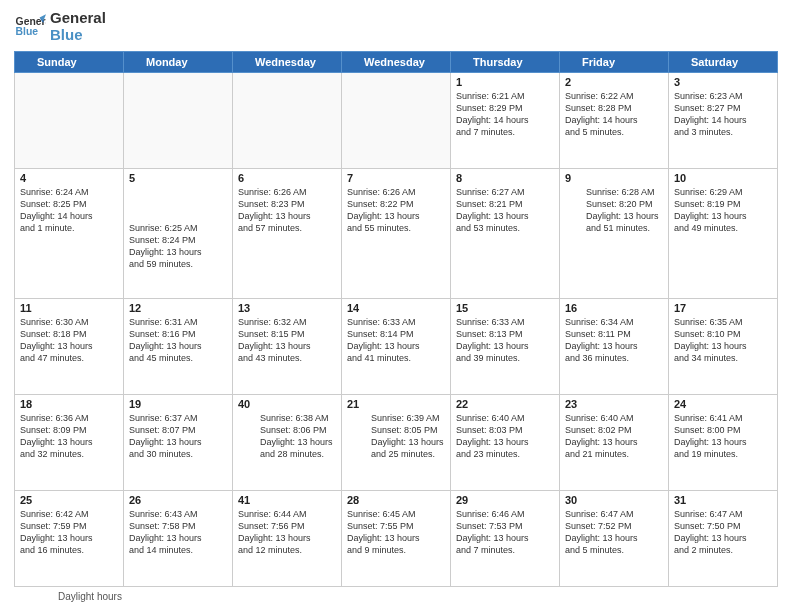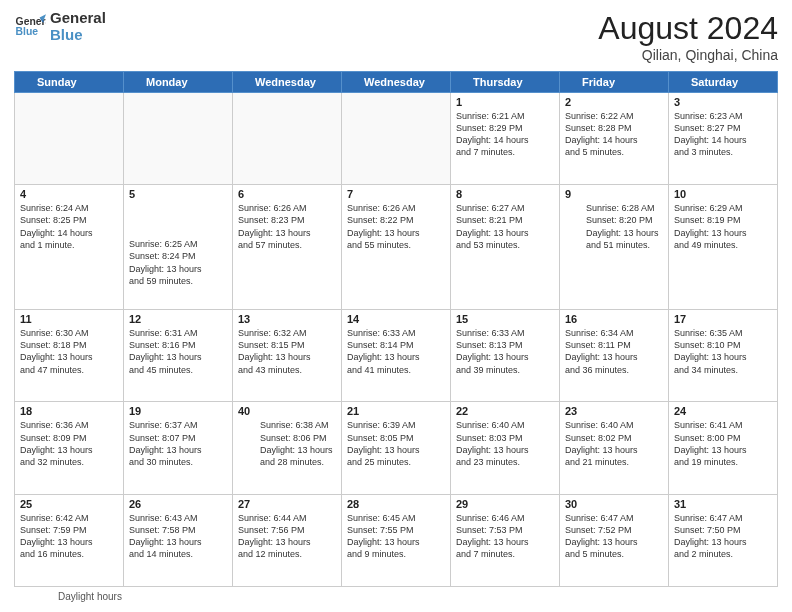--- a/index.html
+++ b/index.html
@@ -100,24 +100,20 @@
         <text x="2" y="18" font-size="13" font-weight="bold" fill="#333">General</text>
         <text x="2" y="30" font-size="13" font-weight="bold" fill="#4a90c4">Blue</text>
         <polygon points="32,8 40,4 36,14" fill="#4a90c4"></polygon>
         <polygon points="32,8 38,14 36,14" fill="#2d6db5"></polygon>
       </svg>
       <div style="display:flex;flex-direction:column;line-height:1.1;">
         <span style="font-size:15px;font-weight:bold;color:#333;">General</span>
         <span style="font-size:15px;font-weight:bold;color:#4a90c4;">Blue</span>
       </div>
     </div>
-    <div class="title-block">
-      <div class="month-year">August 2024</div>
-      <div class="location">Qilian, Qinghai, China</div>
-    </div>
   </div>
 
   <table class="calendar">
     <thead>
       <tr>
       <th>Sunday</th>
           <th>Monday</th>
           <th>Wednesday</th>
           <th>Wednesday</th>
           <th>Thursday</th>
@@ -272,21 +268,21 @@
           </td>
           <td>
             <div class="day-number">40</div>
             <div class="day-info" style="white-space: pre-line; margin-left: 22px;">Sunrise: 6:38 AM
 Sunset: 8:06 PM
 Daylight: 13 hours
 and 28 minutes.</div>
           </td>
           <td>
             <div class="day-number">21</div>
-            <div class="day-info" style="white-space: pre-line;">Sunrise: 6:39 AM
+            <div class="day-info" style="white-space: pre-line; margin-left: 24px;">Sunrise: 6:39 AM
 Sunset: 8:05 PM
 Daylight: 13 hours
 and 25 minutes.</div>
           </td>
           <td>
             <div class="day-number">22</div>
             <div class="day-info" style="white-space: pre-line;">Sunrise: 6:40 AM
 Sunset: 8:03 PM
 Daylight: 13 hours
 and 23 minutes.</div>
@@ -315,21 +311,21 @@
 and 16 minutes.</div>
           </td>
           <td>
             <div class="day-number">26</div>
             <div class="day-info" style="white-space: pre-line;">Sunrise: 6:43 AM
 Sunset: 7:58 PM
 Daylight: 13 hours
 and 14 minutes.</div>
           </td>
           <td>
-            <div class="day-number">27</div>
+            <div class="day-number">41</div>
             <div class="day-info" style="white-space: pre-line;">Sunrise: 6:44 AM
 Sunset: 7:56 PM
 Daylight: 13 hours
 and 12 minutes.</div>
           </td>
           <td>
             <div class="day-number">28</div>
             <div class="day-info" style="white-space: pre-line;">Sunrise: 6:45 AM
 Sunset: 7:55 PM
 Daylight: 13 hours

